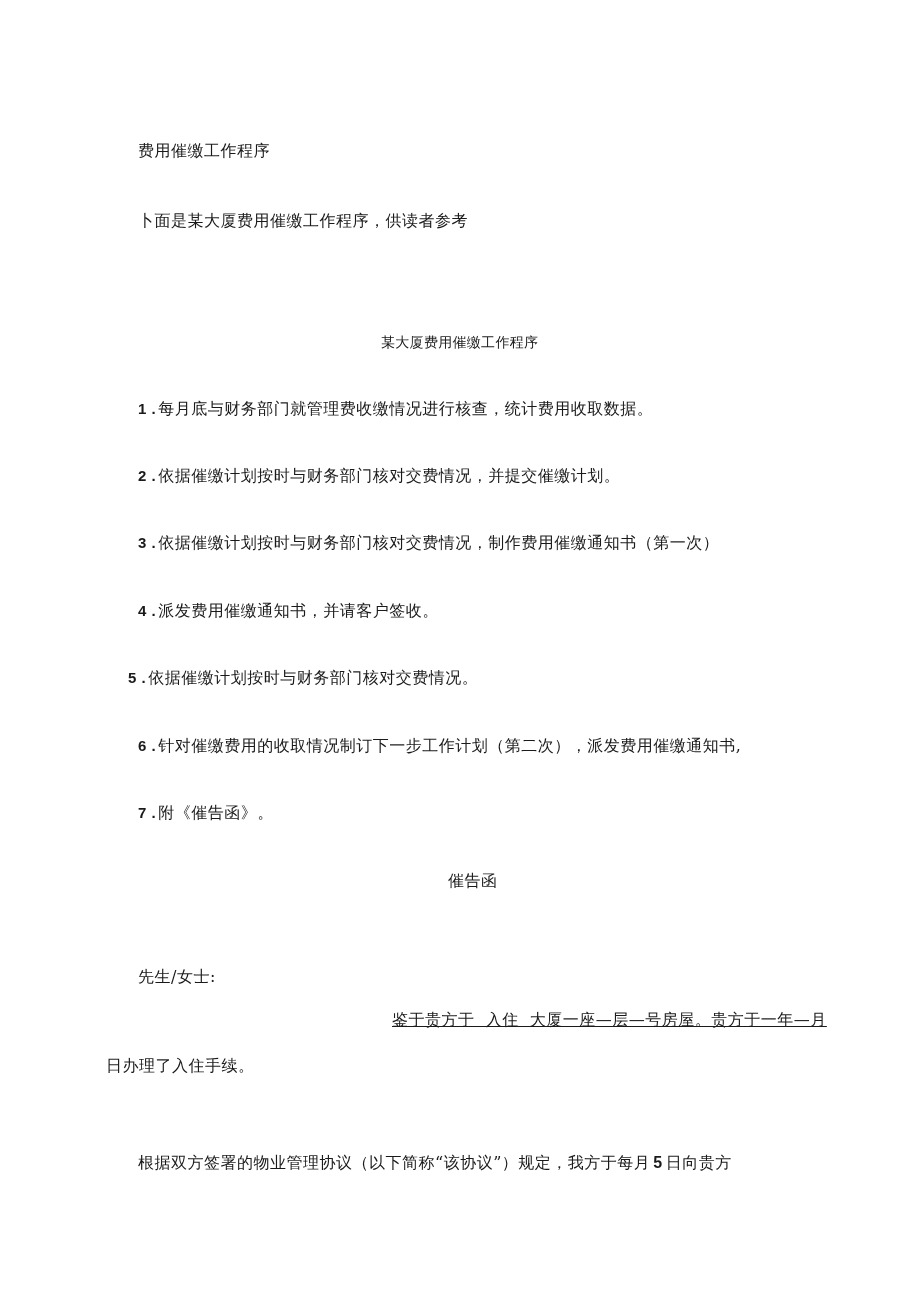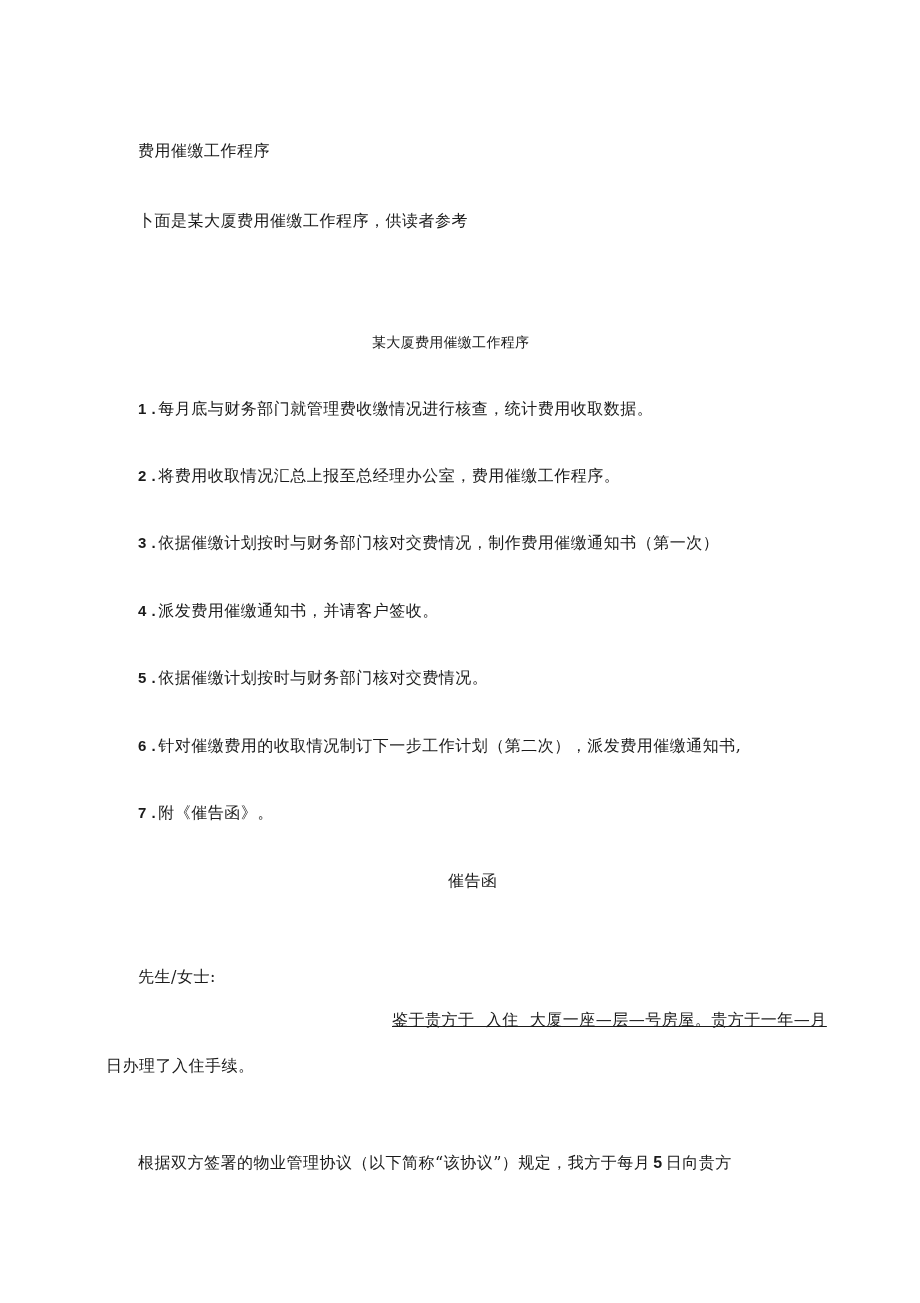--- a/index.html
+++ b/index.html
@@ -39,39 +39,39 @@
   </style>
 </head>
 <body>
 
 <div>
 
   <div class="line" style="left:138px; top:141px;">费用催缴工作程序</div>
 
   <div class="line" style="left:138px; top:211px;font-family:Liberation Serif, serif;">卜面是某大厦费用催缴工作程序，供读者参考</div>
 
-  <div class="line small" style="left:372px; top:332px;text-align:center;">某大厦费用催缴工作程序</div>
+  <div class="line small" style="left:381px; top:332px;text-align:center;">某大厦费用催缴工作程序</div>
 
   <div class="line" style="left:138px; top:399px;">
     <span class="num">1 .</span><span>每月底与财务部门就管理费收缴情况进行核查，统计费用收取数据。</span>
   </div>
 
   <div class="line" style="left:138px; top:466px;">
-    <span class="num">2 .</span><span>将费用收取情况汇总上报至总经理办公室，费用催缴工作程序。</span>
+    <span class="num">2 .</span><span>依据催缴计划按时与财务部门核对交费情况，并提交催缴计划。</span>
   </div>
 
   <div class="line" style="left:138px; top:533px;">
     <span class="num">3 .</span><span>依据催缴计划按时与财务部门核对交费情况，制作费用催缴通知书（第一次）</span>
   </div>
 
   <div class="line" style="left:138px; top:601px;">
     <span class="num">4 .</span><span>派发费用催缴通知书，并请客户签收。</span>
   </div>
 
-  <div class="line" style="left:138px; top:668px;">
+  <div class="line" style="left:128px; top:668px;">
     <span class="num">5 .</span><span>依据催缴计划按时与财务部门核对交费情况。</span>
   </div>
 
   <div class="line" style="left:138px; top:736px;">
     <span class="num">6 .</span><span>针对催缴费用的收取情况制订下一步工作计划（第二次），派发费用催缴通知书,</span>
   </div>
 
   <div class="line" style="left:138px; top:803px;">
     <span class="num">7 .</span><span>附《催告函》。</span>
   </div>

